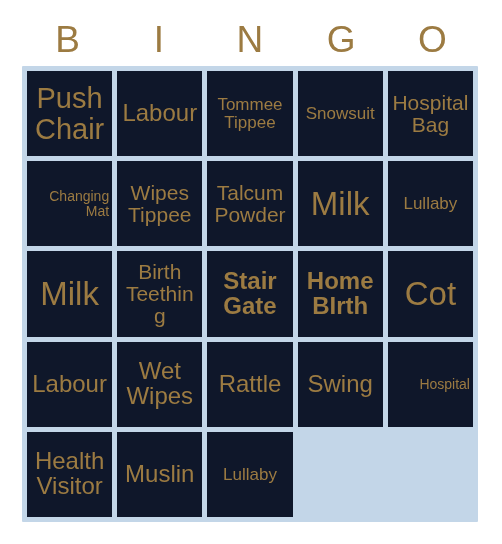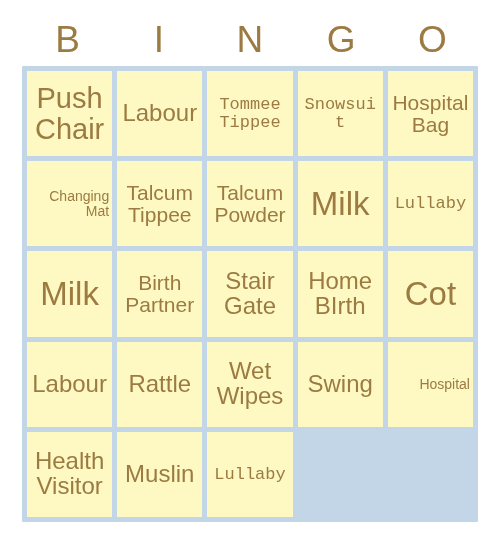--- a/index.html
+++ b/index.html
@@ -55,48 +55,48 @@
     display: grid;
     grid-template-columns: repeat(5, 1fr);
     grid-template-rows: repeat(5, 1fr);
     background: #c3d6e8;
     gap: 5px;
     padding: 5px;
     border-radius: 1px;
   }
 
   .cell {
-    background: #fef9c3;
+    background: #0f172a;
     display: flex;
     align-items: center;
     justify-content: center;
     text-align: center;
     box-sizing: border-box;
     padding: 2px 3px;
     overflow: hidden;
   }
 
   .cell-text {
     color: #9c7b42;
     line-height: 1.04;
     display: block;
     width: 100%;
     word-break: break-word;
     hyphens: none;
   }
 
   
   .fs-xs  { font-size: 14px; text-align: right; }
-  .fs-sm  { font-size: 17px; font-family: Liberation Mono, monospace; }
+  .fs-sm  { font-size: 17px; }
   .fs-md  { font-size: 21px; }
   .fs-lg  { font-size: 24px; }
   .fs-xl  { font-size: 29px; }
   .fs-xxl { font-size: 33px; }
 
-  .bold { font-weight: 400; }
+  .bold { font-weight: 700; }
 </style>
 </head>
 <body>
 
 <div id="bingo-card">
 
   <div class="header-row">
     <div class="header-letter">B</div>
     <div class="header-letter">I</div>
     <div class="header-letter">N</div>
@@ -117,54 +117,54 @@
       <div class="cell">
         <span class="cell-text fs-sm">Snowsuit</span>
       </div>
       <div class="cell">
         <span class="cell-text fs-md">Hospital Bag</span>
       </div>
       <div class="cell">
         <span class="cell-text fs-xs">Changing Mat</span>
       </div>
       <div class="cell">
-        <span class="cell-text fs-md">Talcum Tippee</span>
+        <span class="cell-text fs-md">Wipes Tippee</span>
       </div>
       <div class="cell">
         <span class="cell-text fs-md">Talcum Powder</span>
       </div>
       <div class="cell">
         <span class="cell-text fs-xxl">Milk</span>
       </div>
       <div class="cell">
         <span class="cell-text fs-sm">Lullaby</span>
       </div>
       <div class="cell">
         <span class="cell-text fs-xxl">Milk</span>
       </div>
       <div class="cell">
-        <span class="cell-text fs-md">Birth Partner</span>
+        <span class="cell-text fs-md">Birth Teething</span>
       </div>
       <div class="cell">
         <span class="cell-text fs-lg bold">Stair Gate</span>
       </div>
       <div class="cell">
         <span class="cell-text fs-lg bold">Home BIrth</span>
       </div>
       <div class="cell">
         <span class="cell-text fs-xxl">Cot</span>
       </div>
       <div class="cell">
         <span class="cell-text fs-lg">Labour</span>
       </div>
       <div class="cell">
-        <span class="cell-text fs-lg">Rattle</span>
+        <span class="cell-text fs-lg">Wet Wipes</span>
       </div>
       <div class="cell">
-        <span class="cell-text fs-lg">Wet Wipes</span>
+        <span class="cell-text fs-lg">Rattle</span>
       </div>
       <div class="cell">
         <span class="cell-text fs-lg">Swing</span>
       </div>
       <div class="cell">
         <span class="cell-text fs-xs">Hospital</span>
       </div>
       <div class="cell">
         <span class="cell-text fs-lg">Health Visitor</span>
       </div>

